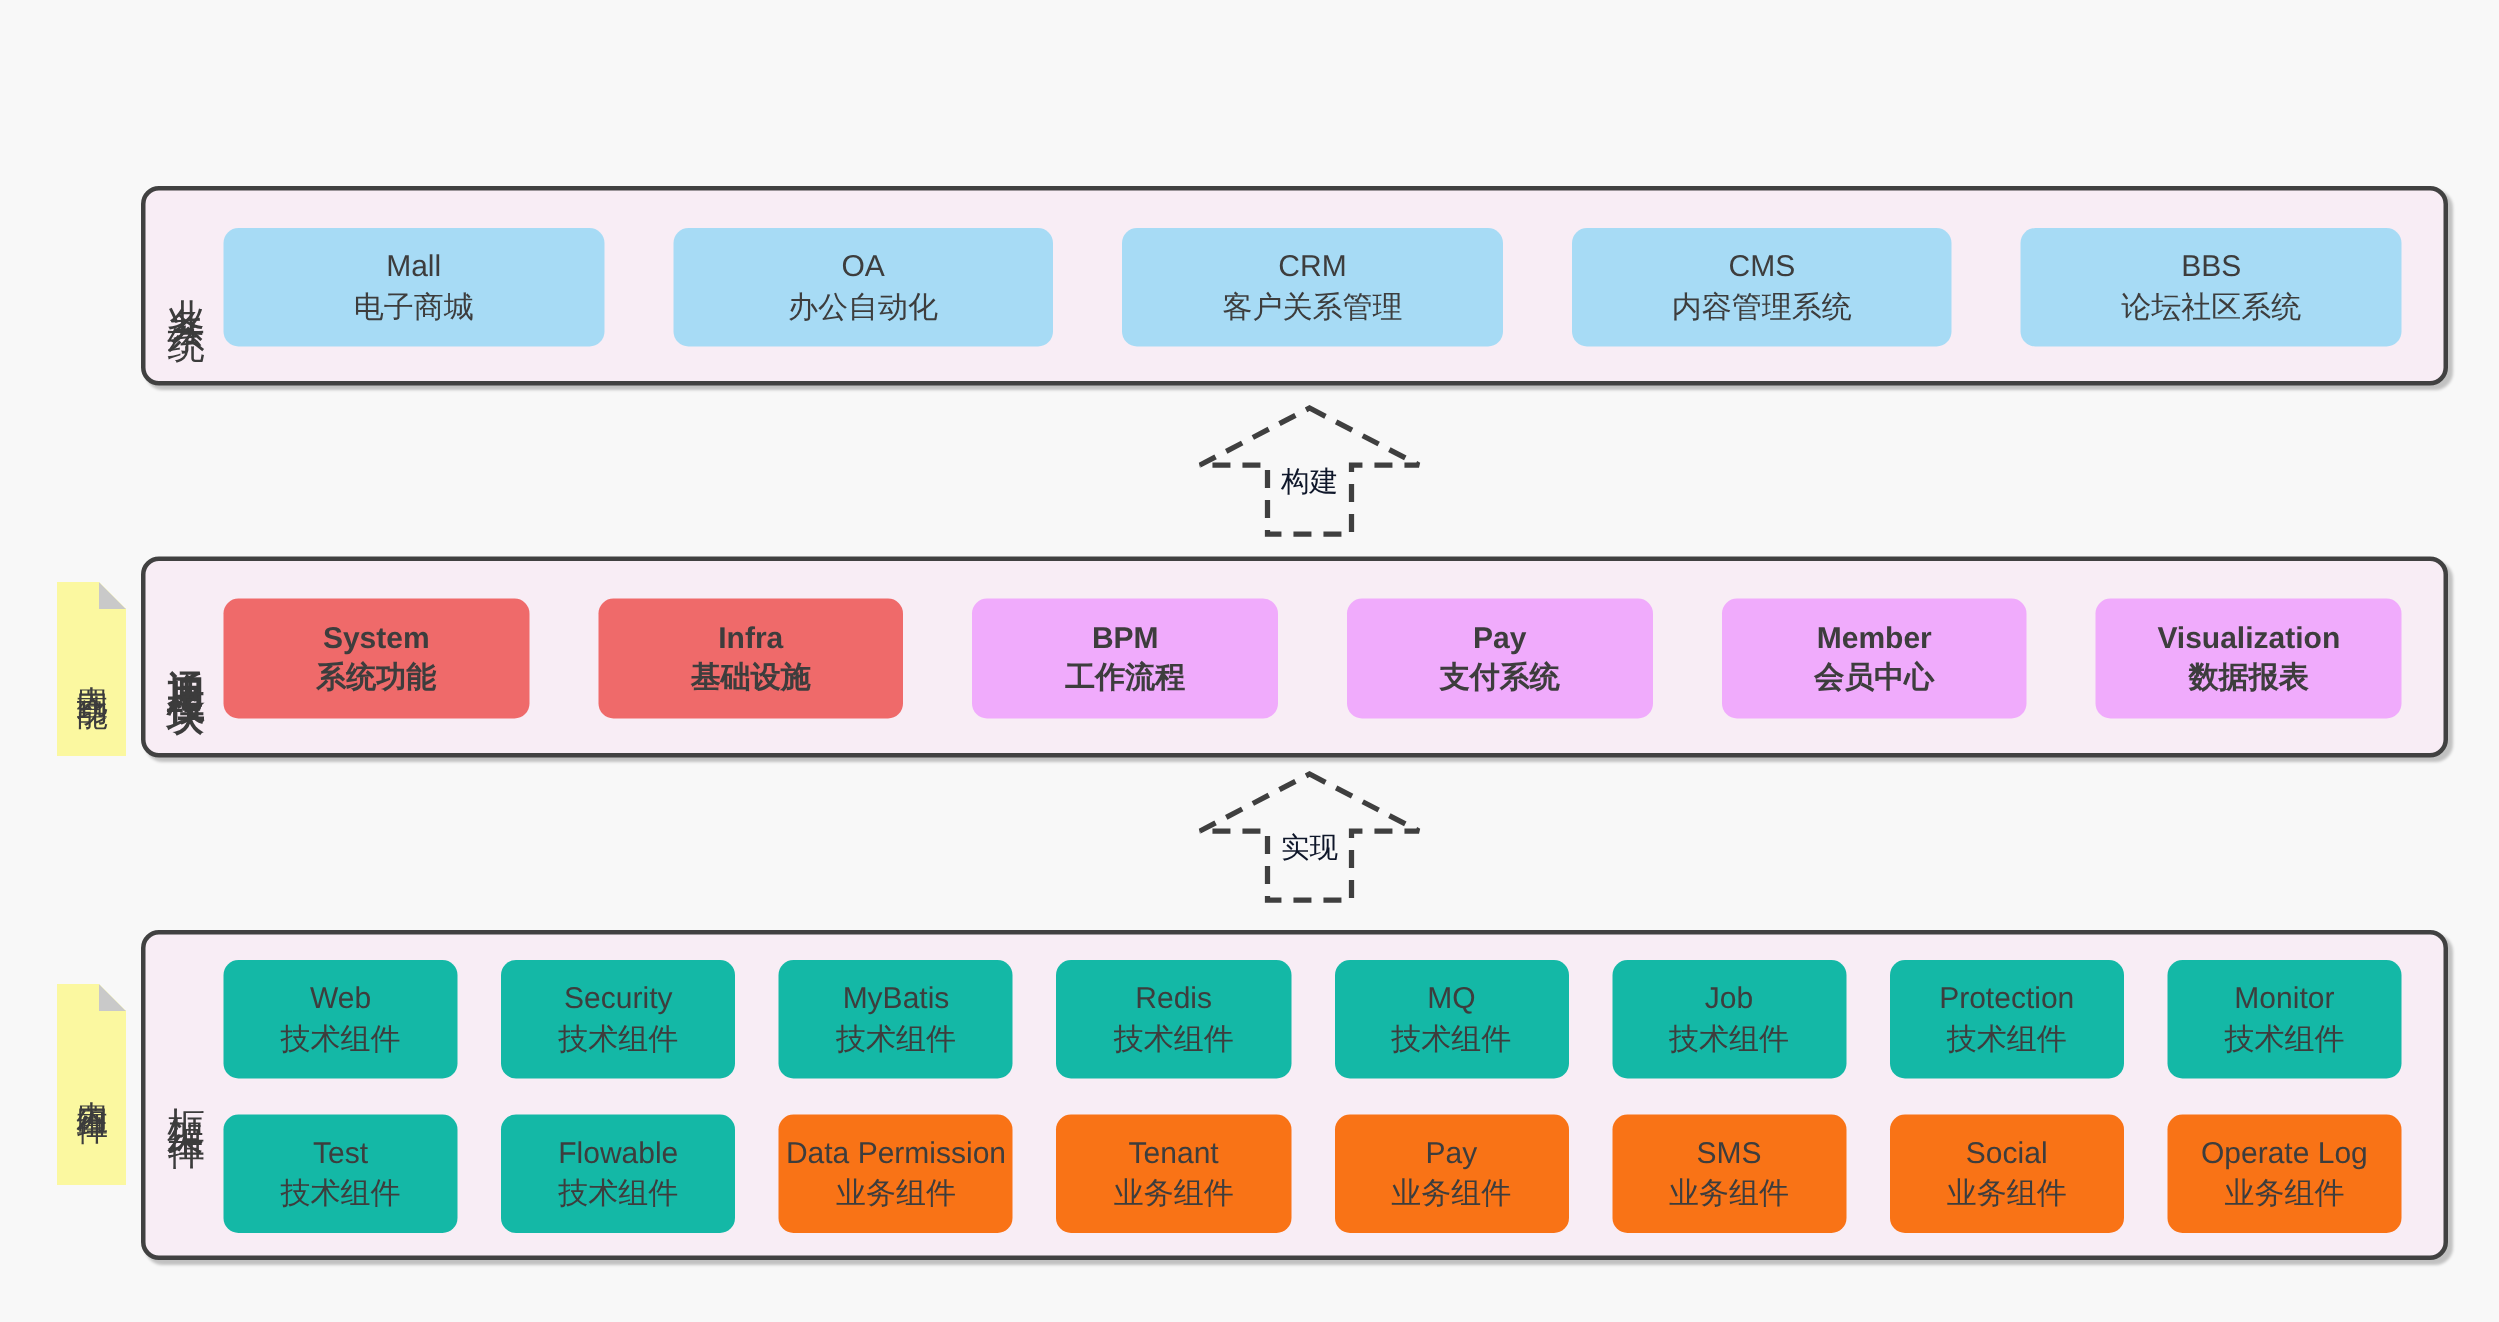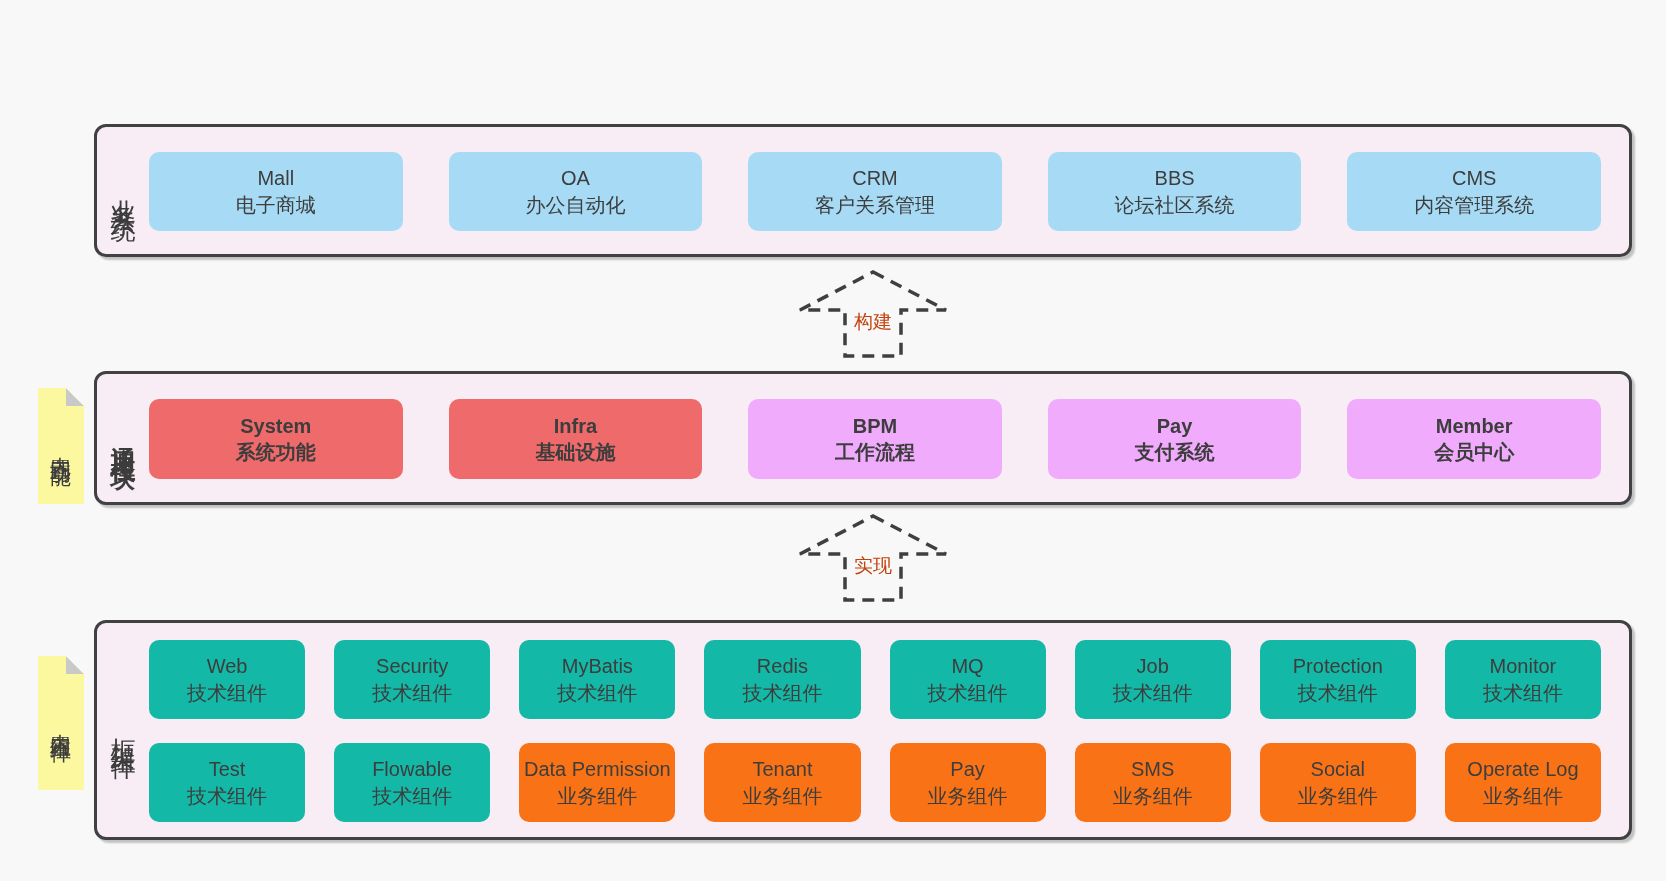--- a/index.html
+++ b/index.html
@@ -49,21 +49,21 @@
     position:absolute;top:0;right:0;width:18px;height:18px;background:#c9c9c9;
     clip-path:polygon(0 0,100% 100%,0 100%);
   }
   .note .vtext{font-size:21px;letter-spacing:3px;}
   .arrow{position:absolute;left:798px;width:150px;height:92px;}
   #arrow-build{top:268px;}
   #arrow-implement{top:512px;}
   .arrow svg{display:block;width:100%;height:100%;}
   .arrow-label{
     position:absolute;left:50%;top:42px;transform:translateX(-50%);
-    background:#f8f8f8;padding:0 3px;font-size:19px;line-height:1.25;color:#c2410c;
+    background:#f8f8f8;padding:0 3px;font-size:19px;line-height:1.25;color:#0f172a;
     white-space:nowrap;
     text-align:center;
   }
 </style>
 </head>
 <body>
 
 <div class="panel" id="panel-business">
   <div class="label-col">
     <div class="vtext">业务系统</div>
@@ -75,26 +75,26 @@
     </div>
     <div class="box blue">
       <div>OA</div>
       <div>办公自动化</div>
     </div>
     <div class="box blue">
       <div>CRM</div>
       <div>客户关系管理</div>
     </div>
     <div class="box blue">
+      <div>CMS</div>
+      <div>内容管理系统</div>
+    </div>
+    <div class="box blue">
       <div>BBS</div>
       <div>论坛社区系统</div>
-    </div>
-    <div class="box blue">
-      <div>CMS</div>
-      <div>内容管理系统</div>
     </div>
   </div>
 </div>
 
 <div class="arrow" id="arrow-build">
   <svg viewBox="0 0 150 92">
     <path d="M75 4 L148 42 L103 42 L103 88 L47 88 L47 42 L2 42 Z" fill="none" stroke="#3f3f3f" stroke-width="3.5" stroke-dasharray="12 8"></path>
   </svg>
   <div class="arrow-label">构建</div>
 </div>
@@ -122,20 +122,24 @@
       <div>工作流程</div>
     </div>
     <div class="box pink">
       <div>Pay</div>
       <div>支付系统</div>
     </div>
     <div class="box pink">
       <div>Member</div>
       <div>会员中心</div>
     </div>
+    <div class="box pink">
+      <div>Visualization</div>
+      <div>数据报表</div>
+    </div>
   </div>
 </div>
 
 <div class="arrow" id="arrow-implement">
   <svg viewBox="0 0 150 92">
     <path d="M75 4 L148 42 L103 42 L103 88 L47 88 L47 42 L2 42 Z" fill="none" stroke="#3f3f3f" stroke-width="3.5" stroke-dasharray="12 8"></path>
   </svg>
   <div class="arrow-label">实现</div>
 </div>
 

